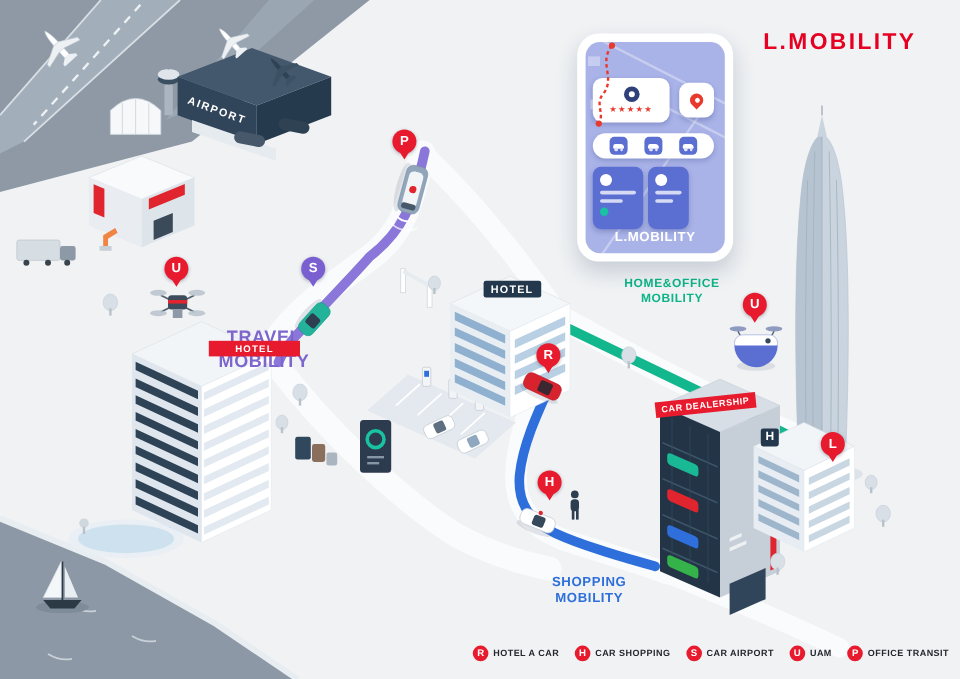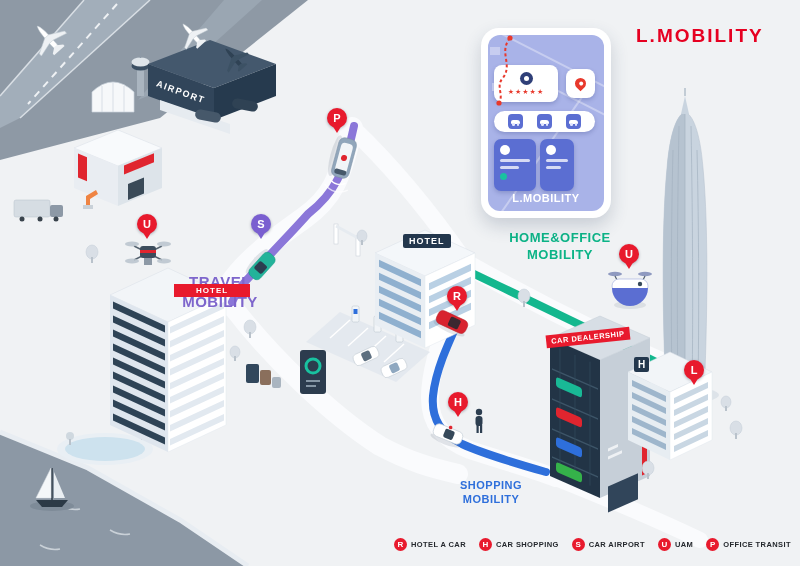--- a/index.html
+++ b/index.html
@@ -6,21 +6,21 @@
   .canvas{position:relative;width:800px;height:566px;overflow:hidden;background:#f0f2f4;
           font-family:"Liberation Sans",sans-serif;}
   .canvas svg{position:absolute;left:0;top:0;}
 
   
   .title{position:absolute;left:636px;top:25px;font-size:19px;font-weight:bold;
          color:#e60021;letter-spacing:2px;}
   .area-label{position:absolute;font-weight:800;white-space:pre-line;text-align:center;
               line-height:1.3;letter-spacing:.5px;}
   .label-travel{left:182px;top:272px;width:76px;color:#7e66cc;font-size:15px;}
-  .label-homeoffice{left:502px;top:230px;width:116px;color:#0cb487;font-size:13px;}
+  .label-homeoffice{left:502px;top:230px;width:116px;color:#0cb487;font-size:10px;}
   .label-shopping{left:448px;top:478px;width:86px;color:#2e6fdb;font-size:11px;}
 
   .sign{position:absolute;color:#fff;font-weight:bold;display:flex;align-items:center;
         justify-content:center;z-index:4;}
   .sign-airport{left:151px;top:85px;width:60px;height:13px;font-size:9px;letter-spacing:1.5px;
                 transform:rotate(20deg);color:#fff;}
   .sign-home{left:403px;top:234px;padding:2px 6px;background:#23374d;font-size:9px;
              letter-spacing:1px;border-radius:2px;}
   .sign-hotel{left:126px;top:284px;padding:2px 22px;background:#e81a2d;font-size:8px;
               letter-spacing:1px;margin-left:48px;}

